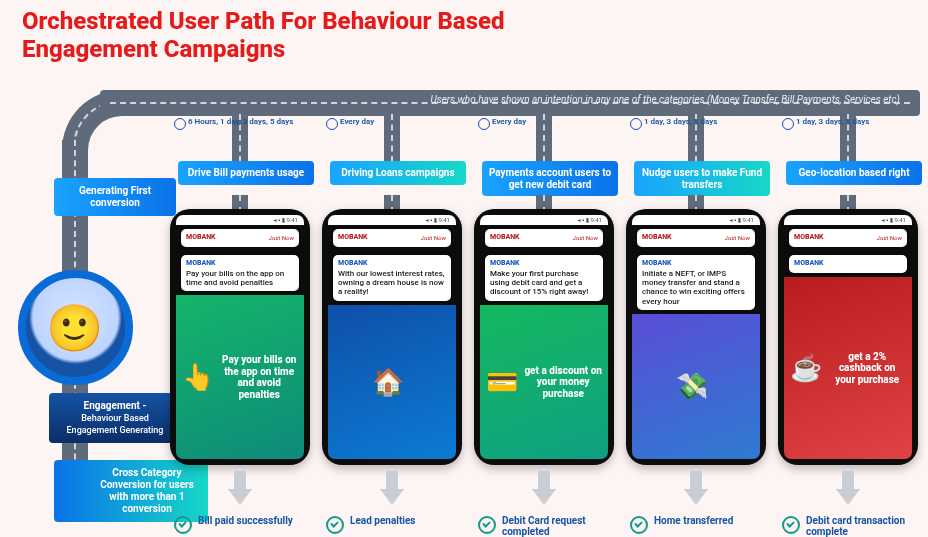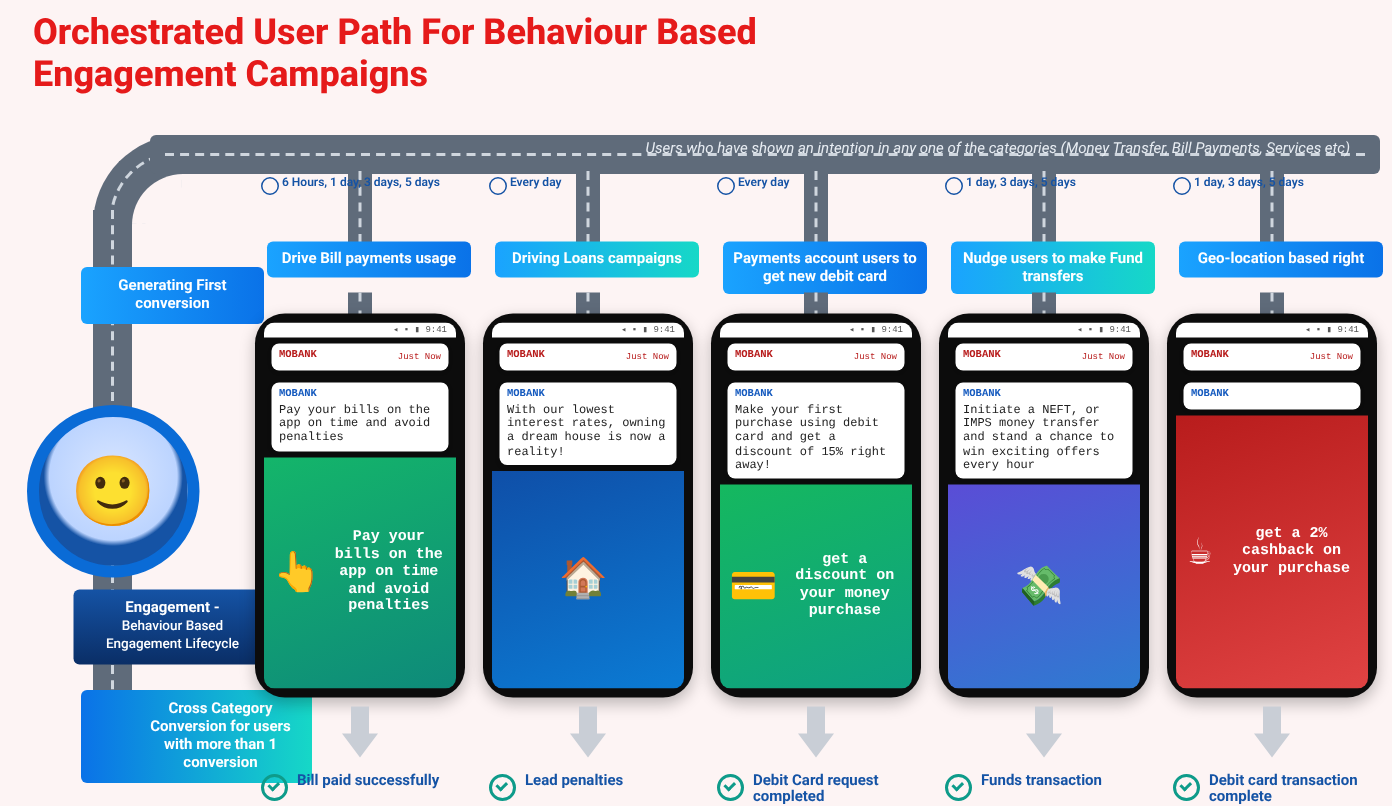--- a/index.html
+++ b/index.html
@@ -117,21 +117,21 @@
   .col .vcon-mid{left:62px;top:82px;height:18px;}
 
   
   .phone{
     position:absolute;top:96px;left:0;width:140px;height:256px;
     background:#0c0c0c;border-radius:20px;
     box-shadow:0 4px 10px rgba(0,0,0,.25);
   }
   .screen{
     position:absolute;inset:6px;border-radius:7px;overflow:hidden;
-    display:flex;flex-direction:column;font-family:Liberation Mono, monospace;
+    display:flex;flex-direction:column;
   }
   .statusbar{height:10px;background:#fff;font-size:6px;color:#555;padding:0 6px;line-height:10px;text-align:right;}
   .notif{
     background:#fff;border-radius:5px;margin:4px 5px;padding:4px 5px;
     box-shadow:0 1px 3px rgba(0,0,0,.15);
   }
   .notif .nh{display:flex;justify-content:space-between;align-items:center;margin-bottom:2px;}
   .notif .brand{font-size:7px;font-weight:800;color:#b81d1d;}
   .notif .brand.blue{color:#165bbf;}
   .notif .when{font-size:6px;color:#b81d1d;}
@@ -184,21 +184,21 @@
 <div class="vcon" style="left:536px;top:114px;height:48px"></div>
 <div class="vcon" style="left:688px;top:114px;height:48px"></div>
 <div class="vcon" style="left:840px;top:114px;height:48px"></div>
 
 <div class="pill pill-blue" style="top:178px">Generating First conversion</div>
 
 <div class="persona"></div>
 
 <div class="pill pill-navy" style="top:393px">
   <span>Engagement -</span><br>
-  <span style="font-weight:500;font-size:9px">Behaviour Based Engagement Lifecycle</span>
+  <span style="font-weight:500;font-size:9px">Behaviour Based Engagement Generating</span>
 </div>
 
 <div class="pill pill-teal" style="top:460px">Cross Category Conversion for users with more than 1 conversion</div>
 
 <div class="cols">
 
   <div class="col c1">
     <div class="timing"><span class="clk"></span><span>6 Hours, 1 day, 3 days, 5 days</span></div>
     <div class="col-label lb-blue">Drive Bill payments usage</div>
     <div class="vcon vcon-mid"></div>
@@ -335,21 +335,21 @@
         </div>
       </div>
     </div>
     <div class="big-arrow">
         <div class="shaft"></div>
         <div class="head"></div>
       </div>
     <div class="outs">
       <div class="out">
           <span class="chk"></span>
-          <span>Funds transaction</span>
+          <span>Home transferred</span>
         </div>
 
     </div>
   </div>
 
   <div class="col c5">
     <div class="timing"><span class="clk"></span><span>1 day, 3 days, 5 days</span></div>
     <div class="col-label lb-blue">Geo-location based right</div>
     <div class="vcon vcon-mid"></div>
     <div class="phone">

